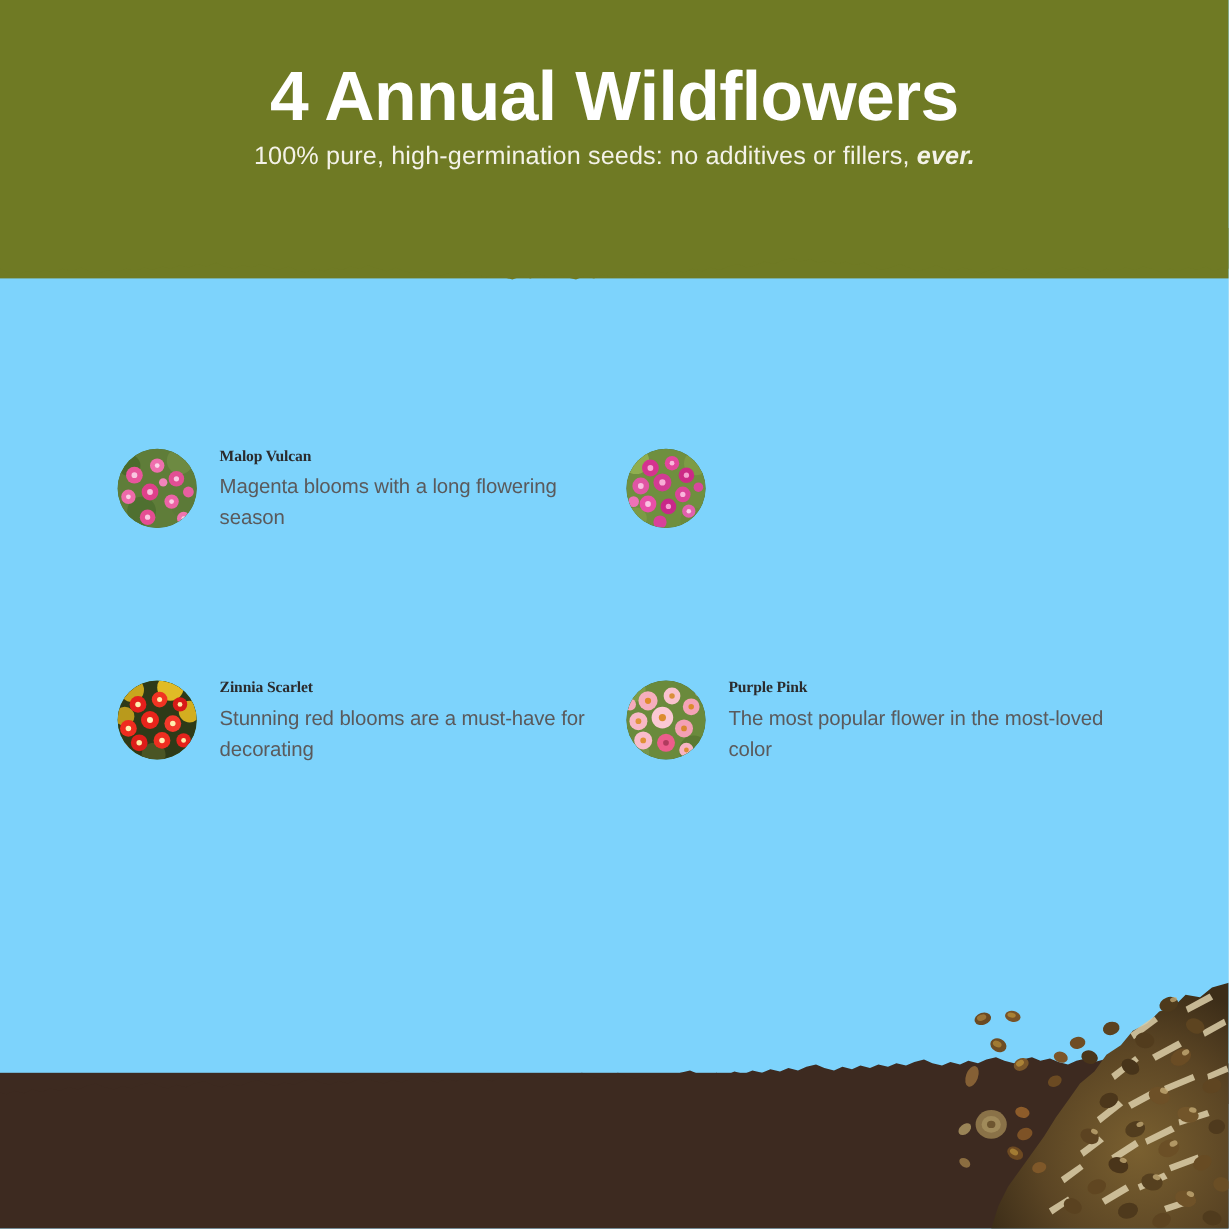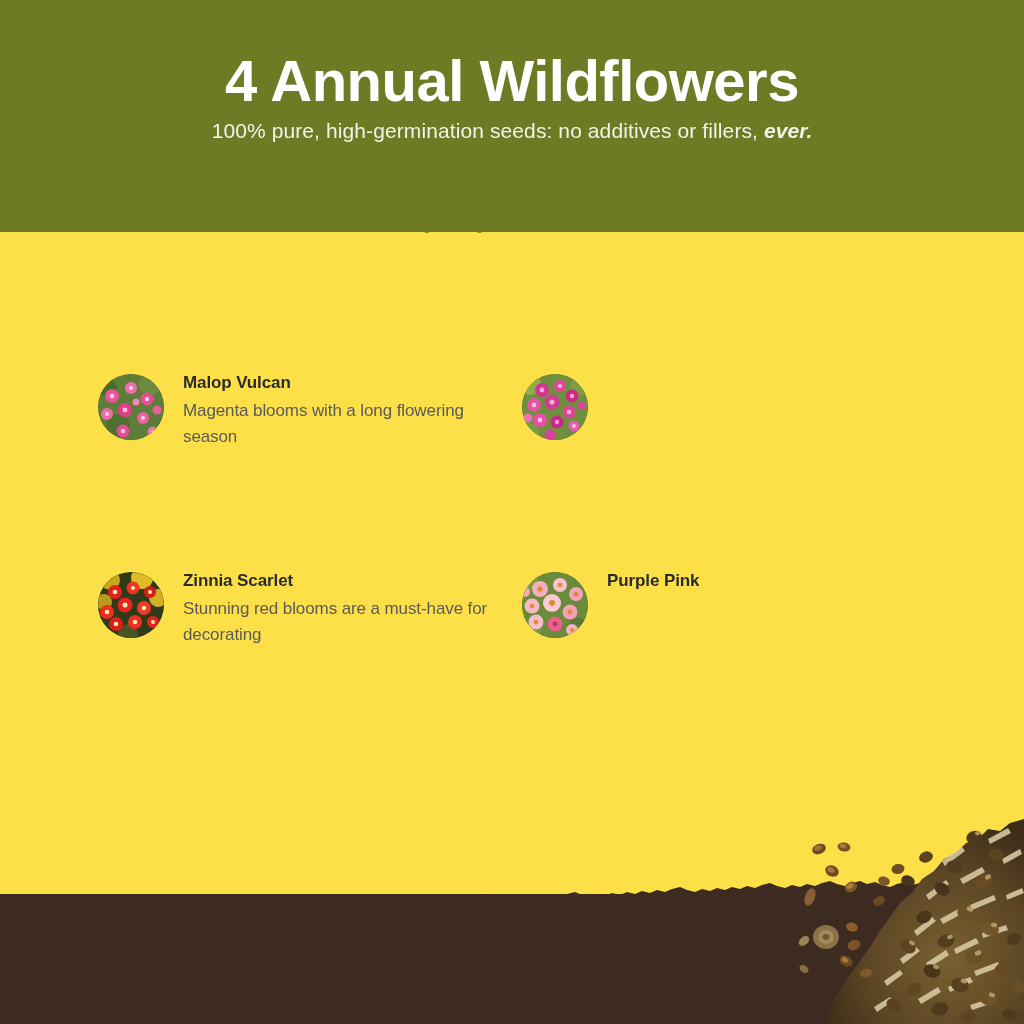--- a/index.html
+++ b/index.html
@@ -13,21 +13,21 @@
   body {
     font-family: "Liberation Sans", sans-serif;
     background: #F6F1ED;
     position: relative;
   }
 
   .page {
     position: relative;
     width: 1024px;
     height: 1024px;
-    background: #fde047;
+    background: #7dd3fc;
     overflow: hidden;
   }
 
   
   .header-band {
     position: absolute;
     top: 0; left: 0;
     width: 1024px;
     height: 232px;
     background: #6F7A24;
@@ -94,25 +94,26 @@
     margin-top: 12px;
     overflow: hidden;
     position: relative;
     background: #4b6b2e;
   }
   .thumb svg { display: block; width: 66px; height: 66px; }
 
   .feature-text { padding-top: 10px; }
 
   .feature-title {
-    font-size: 17px;
+    font-size: 13px;
     font-weight: bold;
     color: #2B2B2D;
     line-height: 1.25;
     letter-spacing: -0.1px;
+    font-family: Liberation Serif, serif;
   }
 
   .feature-desc {
     margin-top: 5px;
     font-size: 17px;
     color: #5A5A5C;
     line-height: 1.52;
     letter-spacing: -0.1px;
     max-width: 340px;
   }
@@ -338,20 +339,21 @@
             <circle cx="33" cy="52" r="2.4" fill="#b03b5e"></circle>
             <circle cx="50" cy="58" r="6" fill="#f7b3c3"></circle>
             <circle cx="50" cy="58" r="2" fill="#dd8c32"></circle>
             <circle cx="3" cy="20" r="5" fill="#f5aabb"></circle>
             <circle cx="62" cy="9" r="5" fill="#f8bccb"></circle>
           </g>
         </svg>
       </div>
       <div class="feature-text">
         <div class="feature-title">Purple Pink</div>
+        <div class="feature-desc">The most popular flower in the most-loved color</div>
       </div>
     </div>
 
   </div>
 
   <div class="footer-band"></div>
 
   <svg class="torn-bottom" viewBox="0 0 1024 50" preserveAspectRatio="none">
     <path fill="#3D2A20" d="M0,50 L1024,50 L1024,16 L1017,18 L1010,15 L1002,17
       L995,14 L987,16 L980,13 L972,15 L965,12 L957,14 L950,17 L942,15 L935,18

